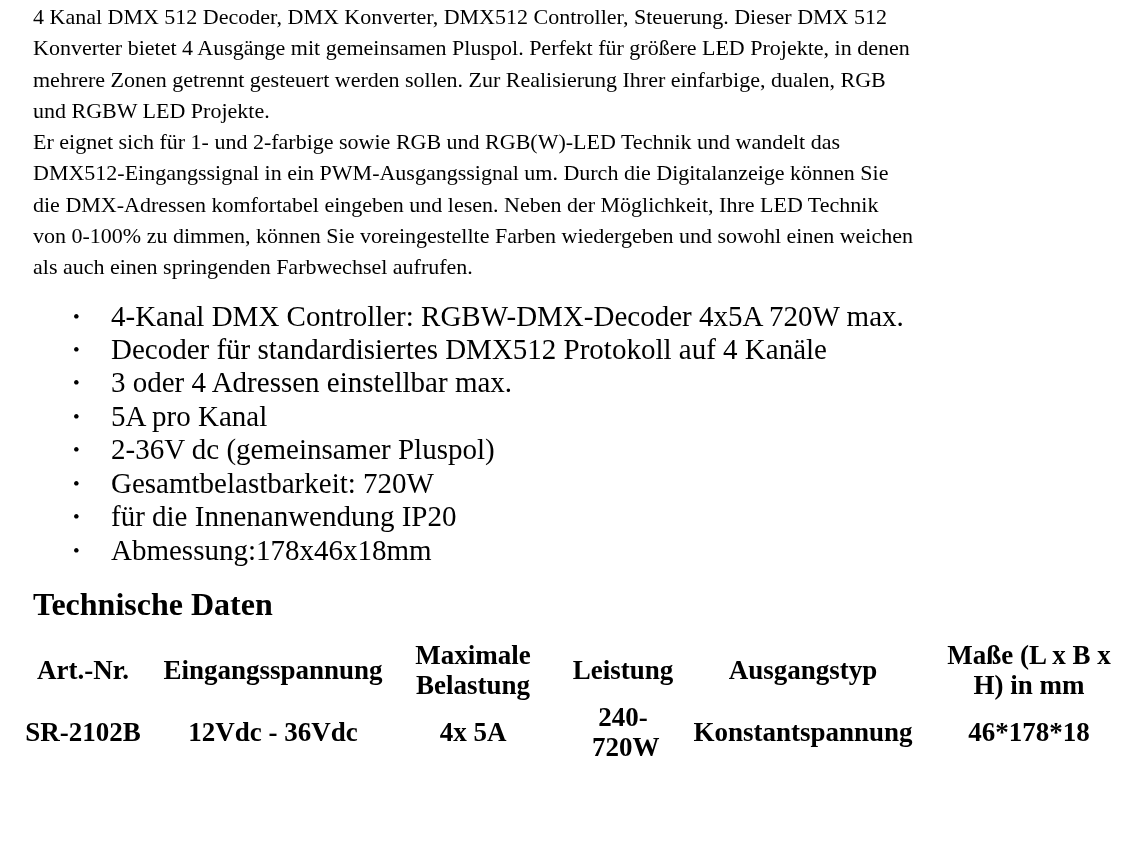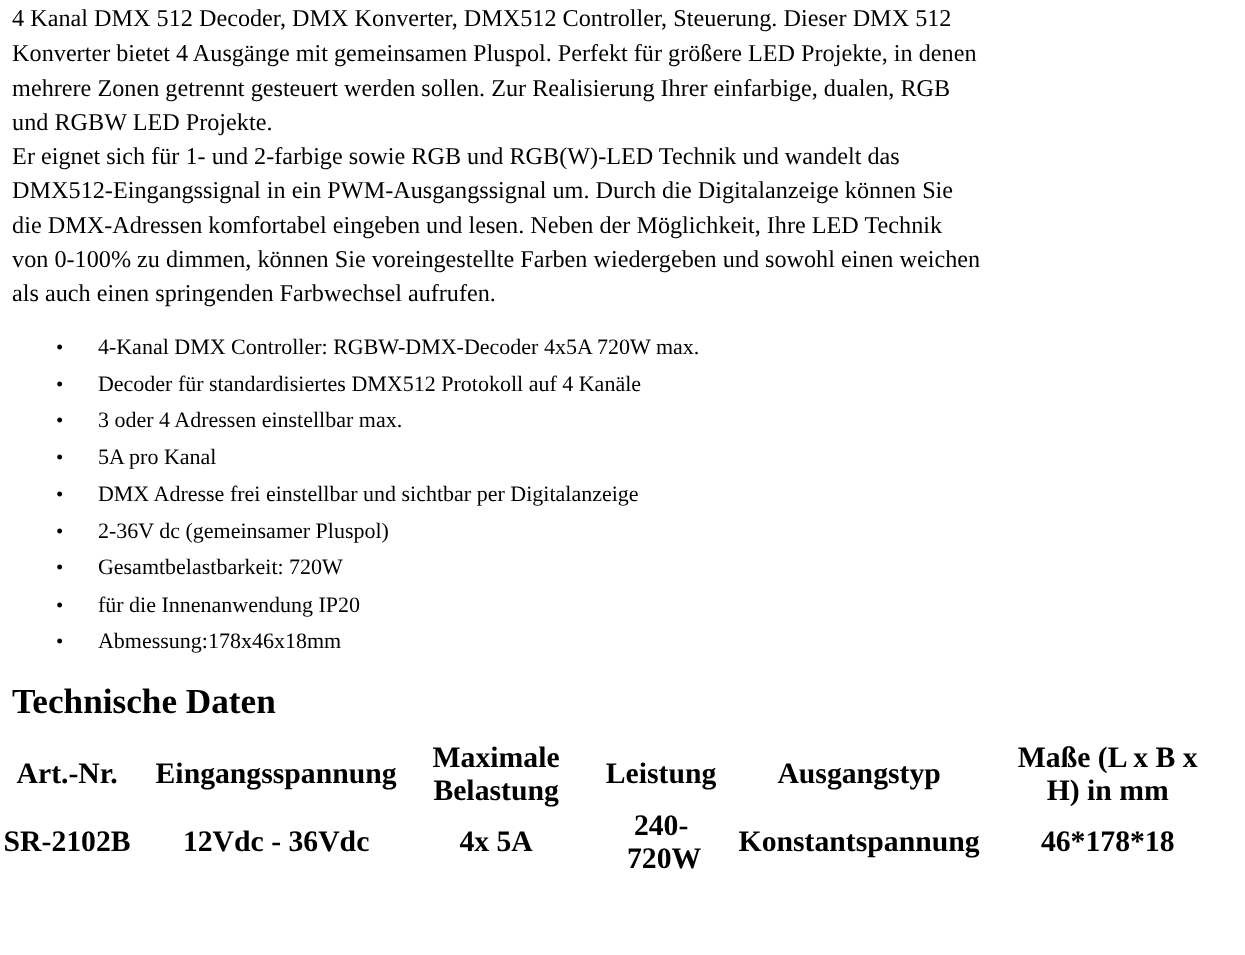--- a/index.html
+++ b/index.html
@@ -9,37 +9,37 @@
     box-sizing: border-box;
     background: #ffffff;
     color: #000000;
     font-family: "Liberation Serif", "DejaVu Serif", serif;
     overflow: hidden;
   }
   main.doc {
     box-sizing: border-box;
     width: 1132px;
     height: 648px;
-    padding: 1px 17px 0 11px;
+    padding: 1px 17px 0 33px;
   }
   p.desc {
     margin: 0;
     font-size: 22px;
     line-height: 31.3px;
     white-space: pre-line; 
   }
   ul.features {
     list-style: none;
     margin: 17px 0 0 0;
     padding: 0;
   }
   ul.features li {
     position: relative;
     padding-left: 78px;
-    font-size: 20px;
+    font-size: 29px;
     line-height: 33.4px;
   }
   ul.features li::before {
     content: "\2022";
     position: absolute;
     left: 40px;
     top: 0;
     font-size: 19px;
     line-height: 33.4px;
   }
@@ -84,21 +84,20 @@
 DMX512-Eingangssignal in ein PWM-Ausgangssignal um. Durch die Digitalanzeige können Sie
 die DMX-Adressen komfortabel eingeben und lesen. Neben der Möglichkeit, Ihre LED Technik
 von 0-100% zu dimmen, können Sie voreingestellte Farben wiedergeben und sowohl einen weichen
 als auch einen springenden Farbwechsel aufrufen.</p>
 
   <ul class="features">
     <li>4-Kanal DMX Controller: RGBW-DMX-Decoder 4x5A 720W max.</li>
     <li>Decoder für standardisiertes DMX512 Protokoll auf 4 Kanäle</li>
     <li>3 oder 4 Adressen einstellbar max.</li>
     <li>5A pro Kanal</li>
-    <li>DMX Adresse frei einstellbar und sichtbar per Digitalanzeige</li>
     <li>2-36V dc (gemeinsamer Pluspol)</li>
     <li>Gesamtbelastbarkeit: 720W</li>
     <li>für die Innenanwendung IP20</li>
     <li>Abmessung:178x46x18mm</li>
   </ul>
 
   <h2 class="tech-heading">Technische Daten</h2>
 
   <table class="tech-table">
     <colgroup>

